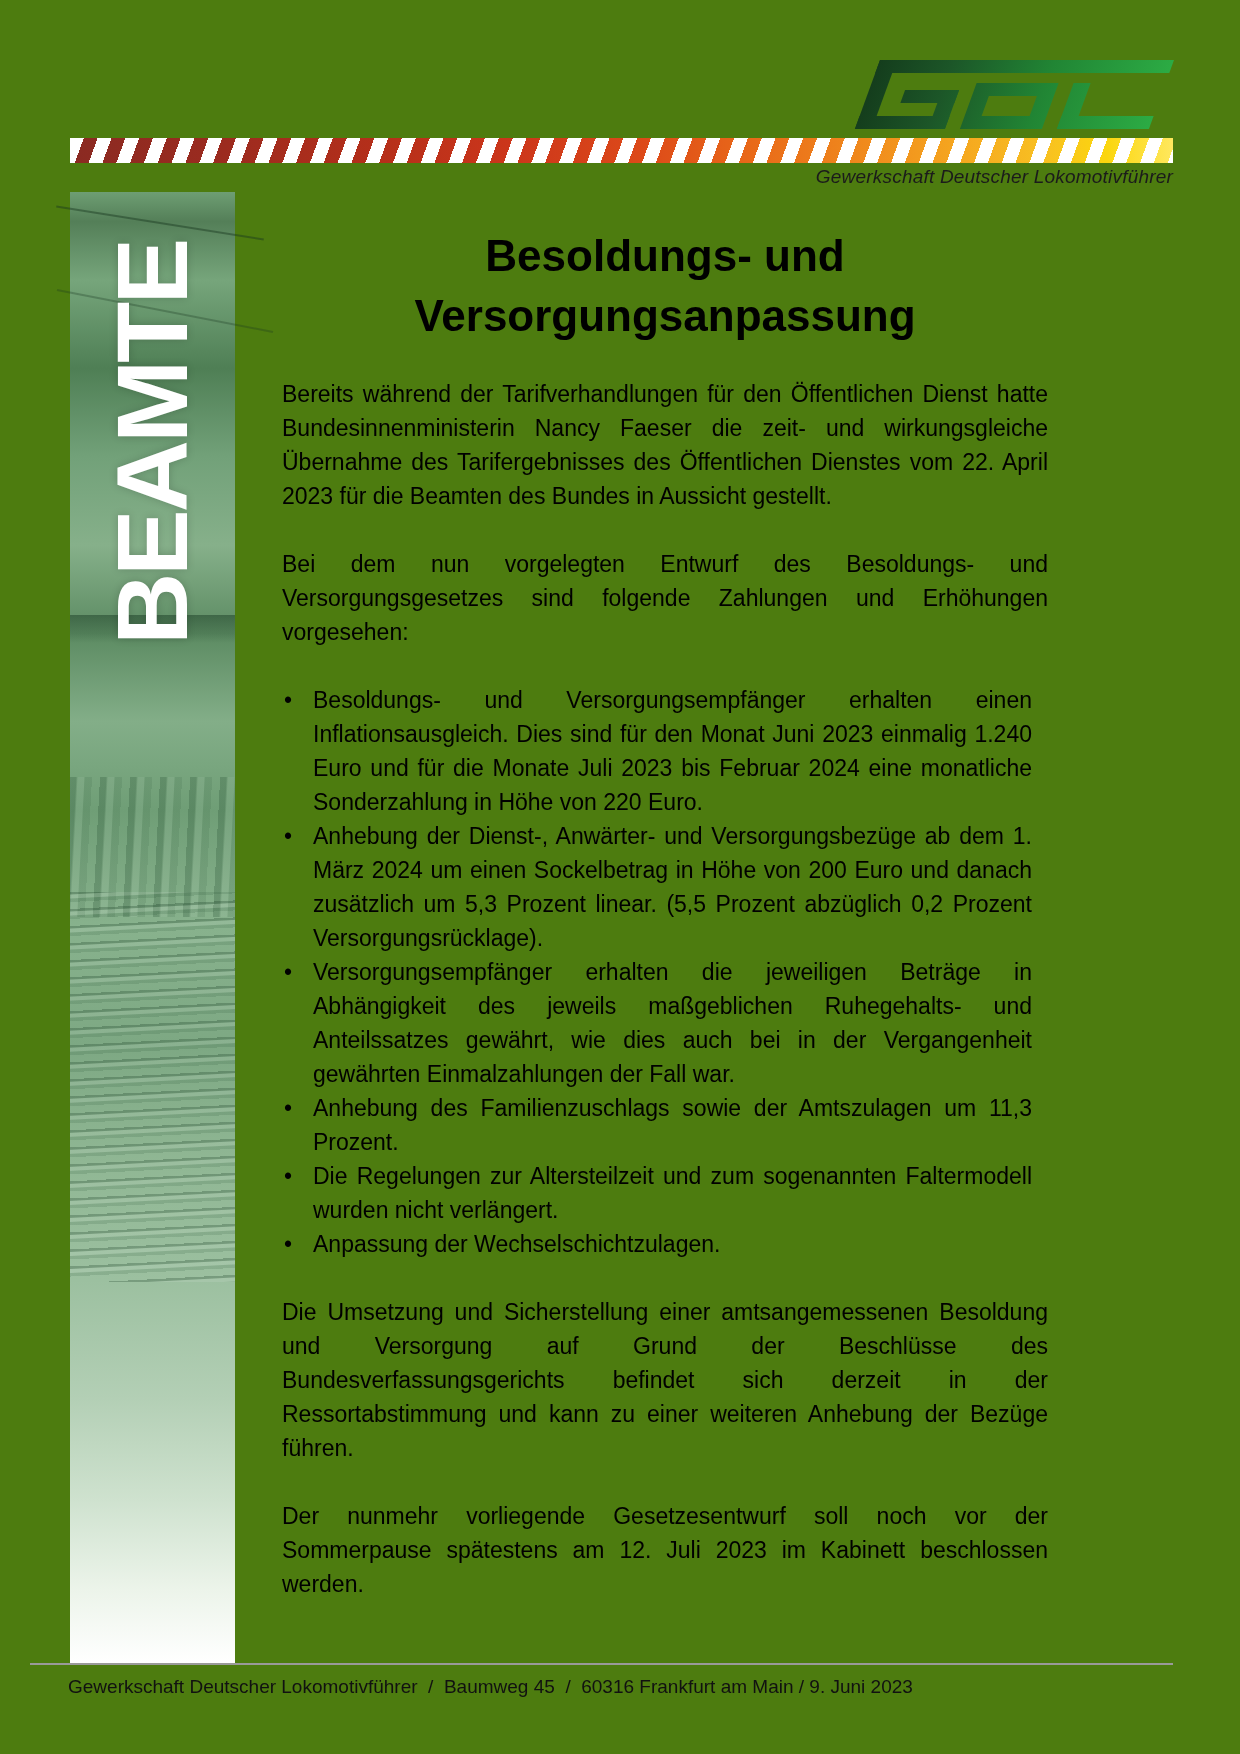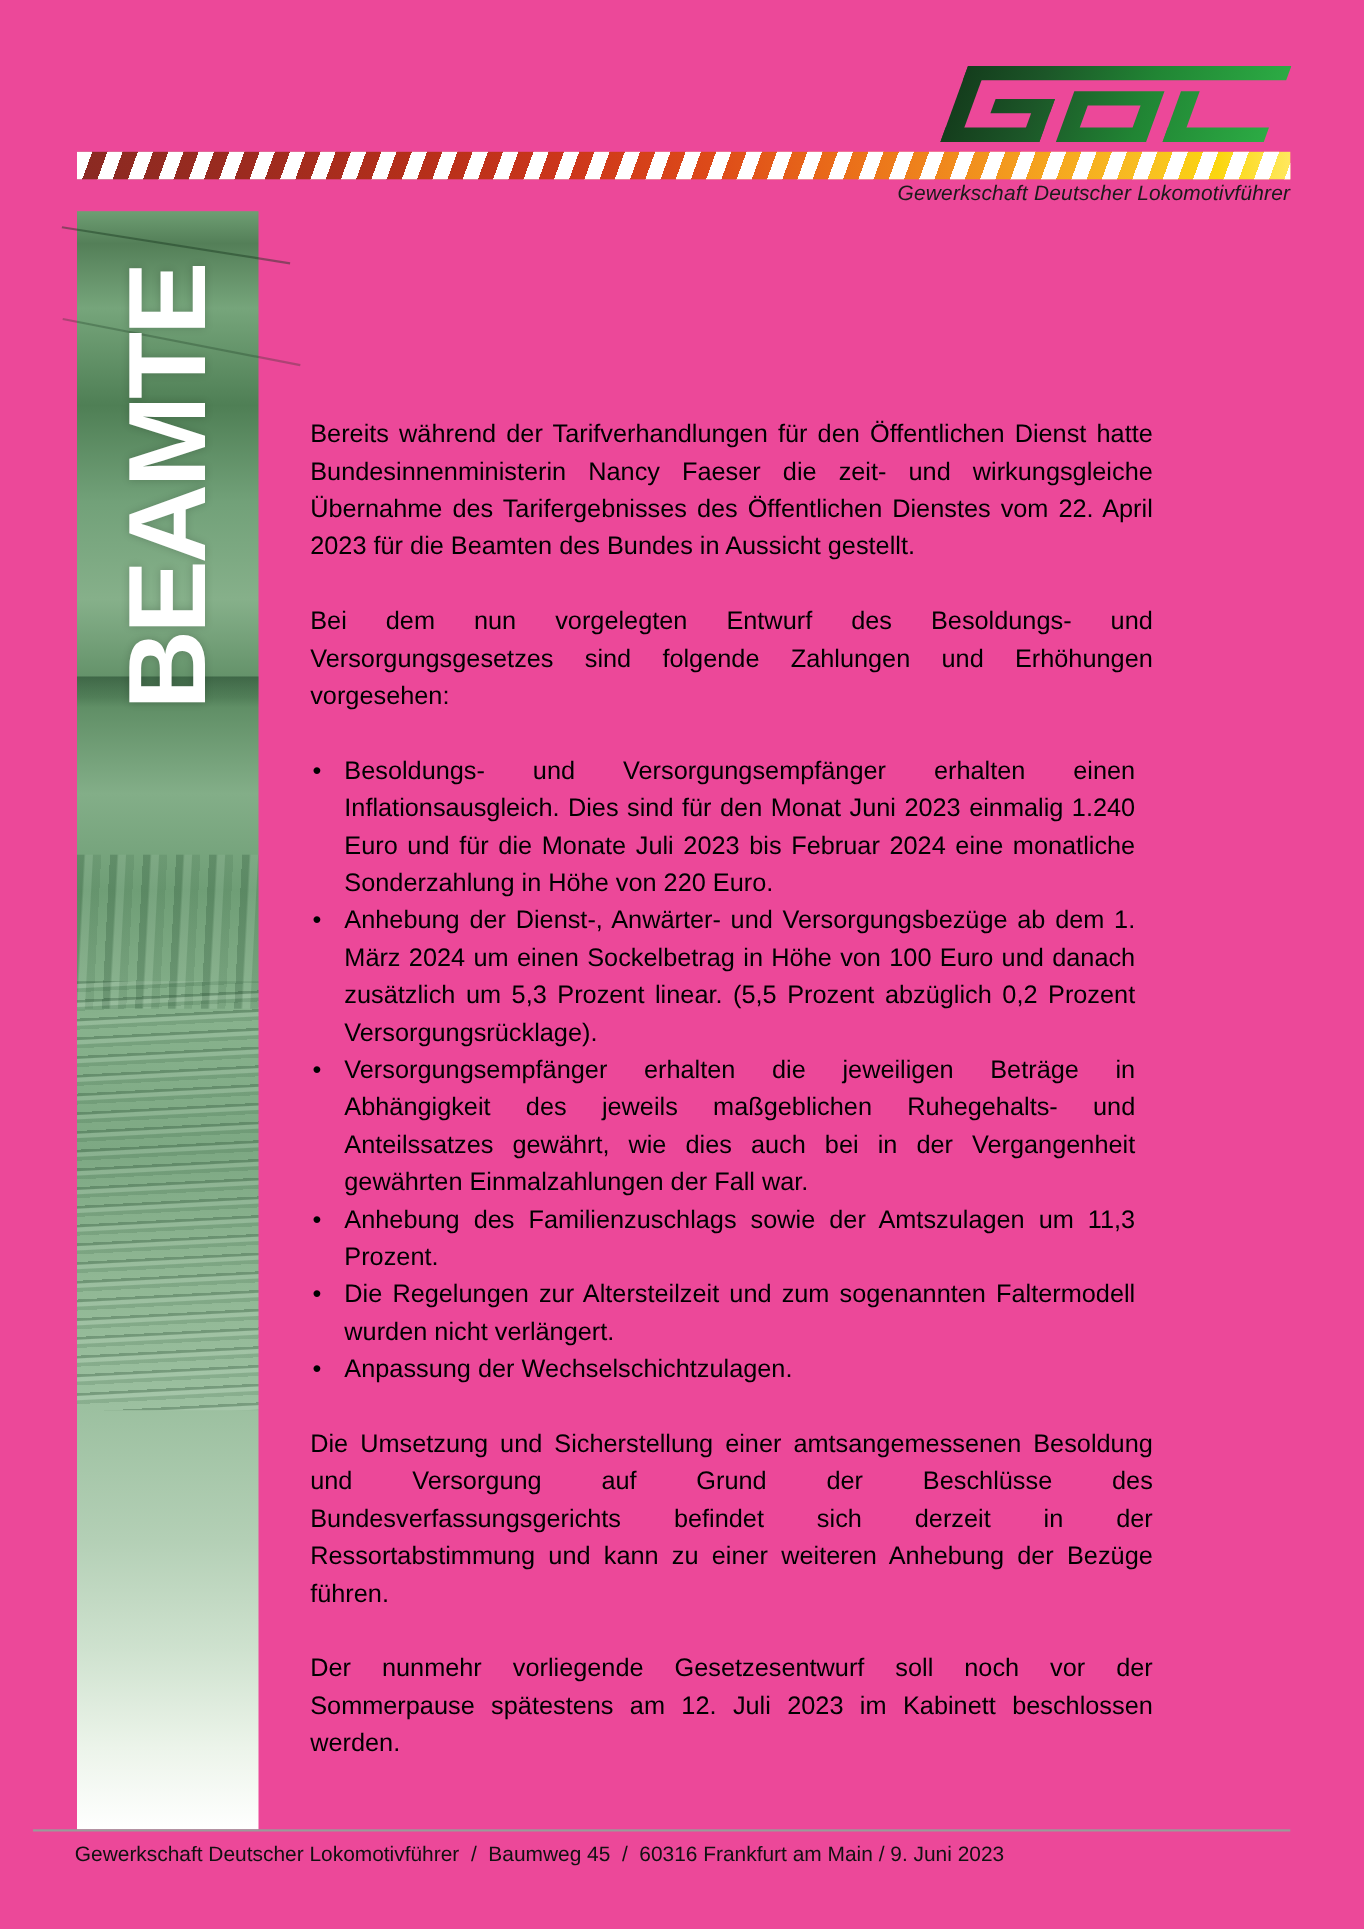--- a/index.html
+++ b/index.html
@@ -1,17 +1,17 @@
 <!DOCTYPE html>
 <html><head>
 <meta charset="utf-8">
 <style>
   html,body{margin:0;padding:0;background:#ffffff;}
   .page{
-    position:relative;width:1240px;height:1754px;background:#ec4899;
+    position:relative;width:1240px;height:1754px;background:#4d7c0f;
     font-family:"Liberation Sans","DejaVu Sans",sans-serif;color:#000;overflow:hidden;
   }
 
   
   .logo{position:absolute;left:838px;top:60px;width:336px;height:70px;}
   .logo svg{display:block;width:100%;height:100%;}
   .logo-caption{
     position:absolute;left:660px;top:166px;width:513px;text-align:right;
     font-style:italic;font-size:19px;color:#1b1b1b;letter-spacing:.2px;
   }
@@ -111,27 +111,31 @@
 
   <div class="sidebar">
     <div class="sb-line1"></div>
     <div class="sb-line2"></div>
     <div class="sb-band-dark"></div>
     <div class="sb-brush"></div>
     <div class="sb-streaks"></div>
   </div>
   <div class="vertical-label">BEAMTE</div>
 
+  <div class="title">
+    <div>Besoldungs- und</div>
+    <div>Versorgungsanpassung</div>
+  </div>
 
   <div class="content">
     <p>Bereits während der Tarifverhandlungen für den Öffentlichen Dienst hatte Bundesinnenministerin Nancy Faeser die zeit- und wirkungsgleiche Übernahme des Tarifergebnisses des Öffentlichen Dienstes vom 22. April 2023 für die Beamten des Bundes in Aussicht gestellt.</p>
     <p>Bei dem nun vorgelegten Entwurf des Besoldungs- und Versorgungsgesetzes sind folgende Zahlungen und Erhöhungen vorgesehen:</p>
     <ul>
       <li><span>Besoldungs- und Versorgungsempfänger erhalten einen Inflationsausgleich. Dies sind für den Monat Juni 2023 einmalig 1.240 Euro und für die Monate Juli 2023 bis Februar 2024 eine monatliche Sonderzahlung in Höhe von 220 Euro.</span></li>
-      <li><span>Anhebung der Dienst-, Anwärter- und Versorgungsbezüge ab dem 1. März 2024 um einen Sockelbetrag in Höhe von 100 Euro und danach zusätzlich um 5,3 Prozent linear. (5,5 Prozent abzüglich 0,2 Prozent Versorgungsrücklage).</span></li>
+      <li><span>Anhebung der Dienst-, Anwärter- und Versorgungsbezüge ab dem 1. März 2024 um einen Sockelbetrag in Höhe von 200 Euro und danach zusätzlich um 5,3 Prozent linear. (5,5 Prozent abzüglich 0,2 Prozent Versorgungsrücklage).</span></li>
       <li><span>Versorgungsempfänger erhalten die jeweiligen Beträge in Abhängigkeit des jeweils maßgeblichen Ruhegehalts- und Anteilssatzes gewährt, wie dies auch bei in der Vergangenheit gewährten Einmalzahlungen der Fall war.</span></li>
       <li><span>Anhebung des Familienzuschlags sowie der Amtszulagen um 11,3 Prozent.</span></li>
       <li><span>Die Regelungen zur Altersteilzeit und zum sogenannten Faltermodell wurden nicht verlängert.</span></li>
       <li><span>Anpassung der Wechselschichtzulagen.</span></li>
     </ul>
     <p>Die Umsetzung und Sicherstellung einer amtsangemessenen Besoldung und Versorgung auf Grund der Beschlüsse des Bundesverfassungsgerichts befindet sich derzeit in der Ressortabstimmung und kann zu einer weiteren Anhebung der Bezüge führen.</p>
     <p>Der nunmehr vorliegende Gesetzesentwurf soll noch vor der Sommerpause spätestens am 12. Juli 2023 im Kabinett beschlossen werden.</p>
   </div>
 
   <div class="footer-rule"></div>

